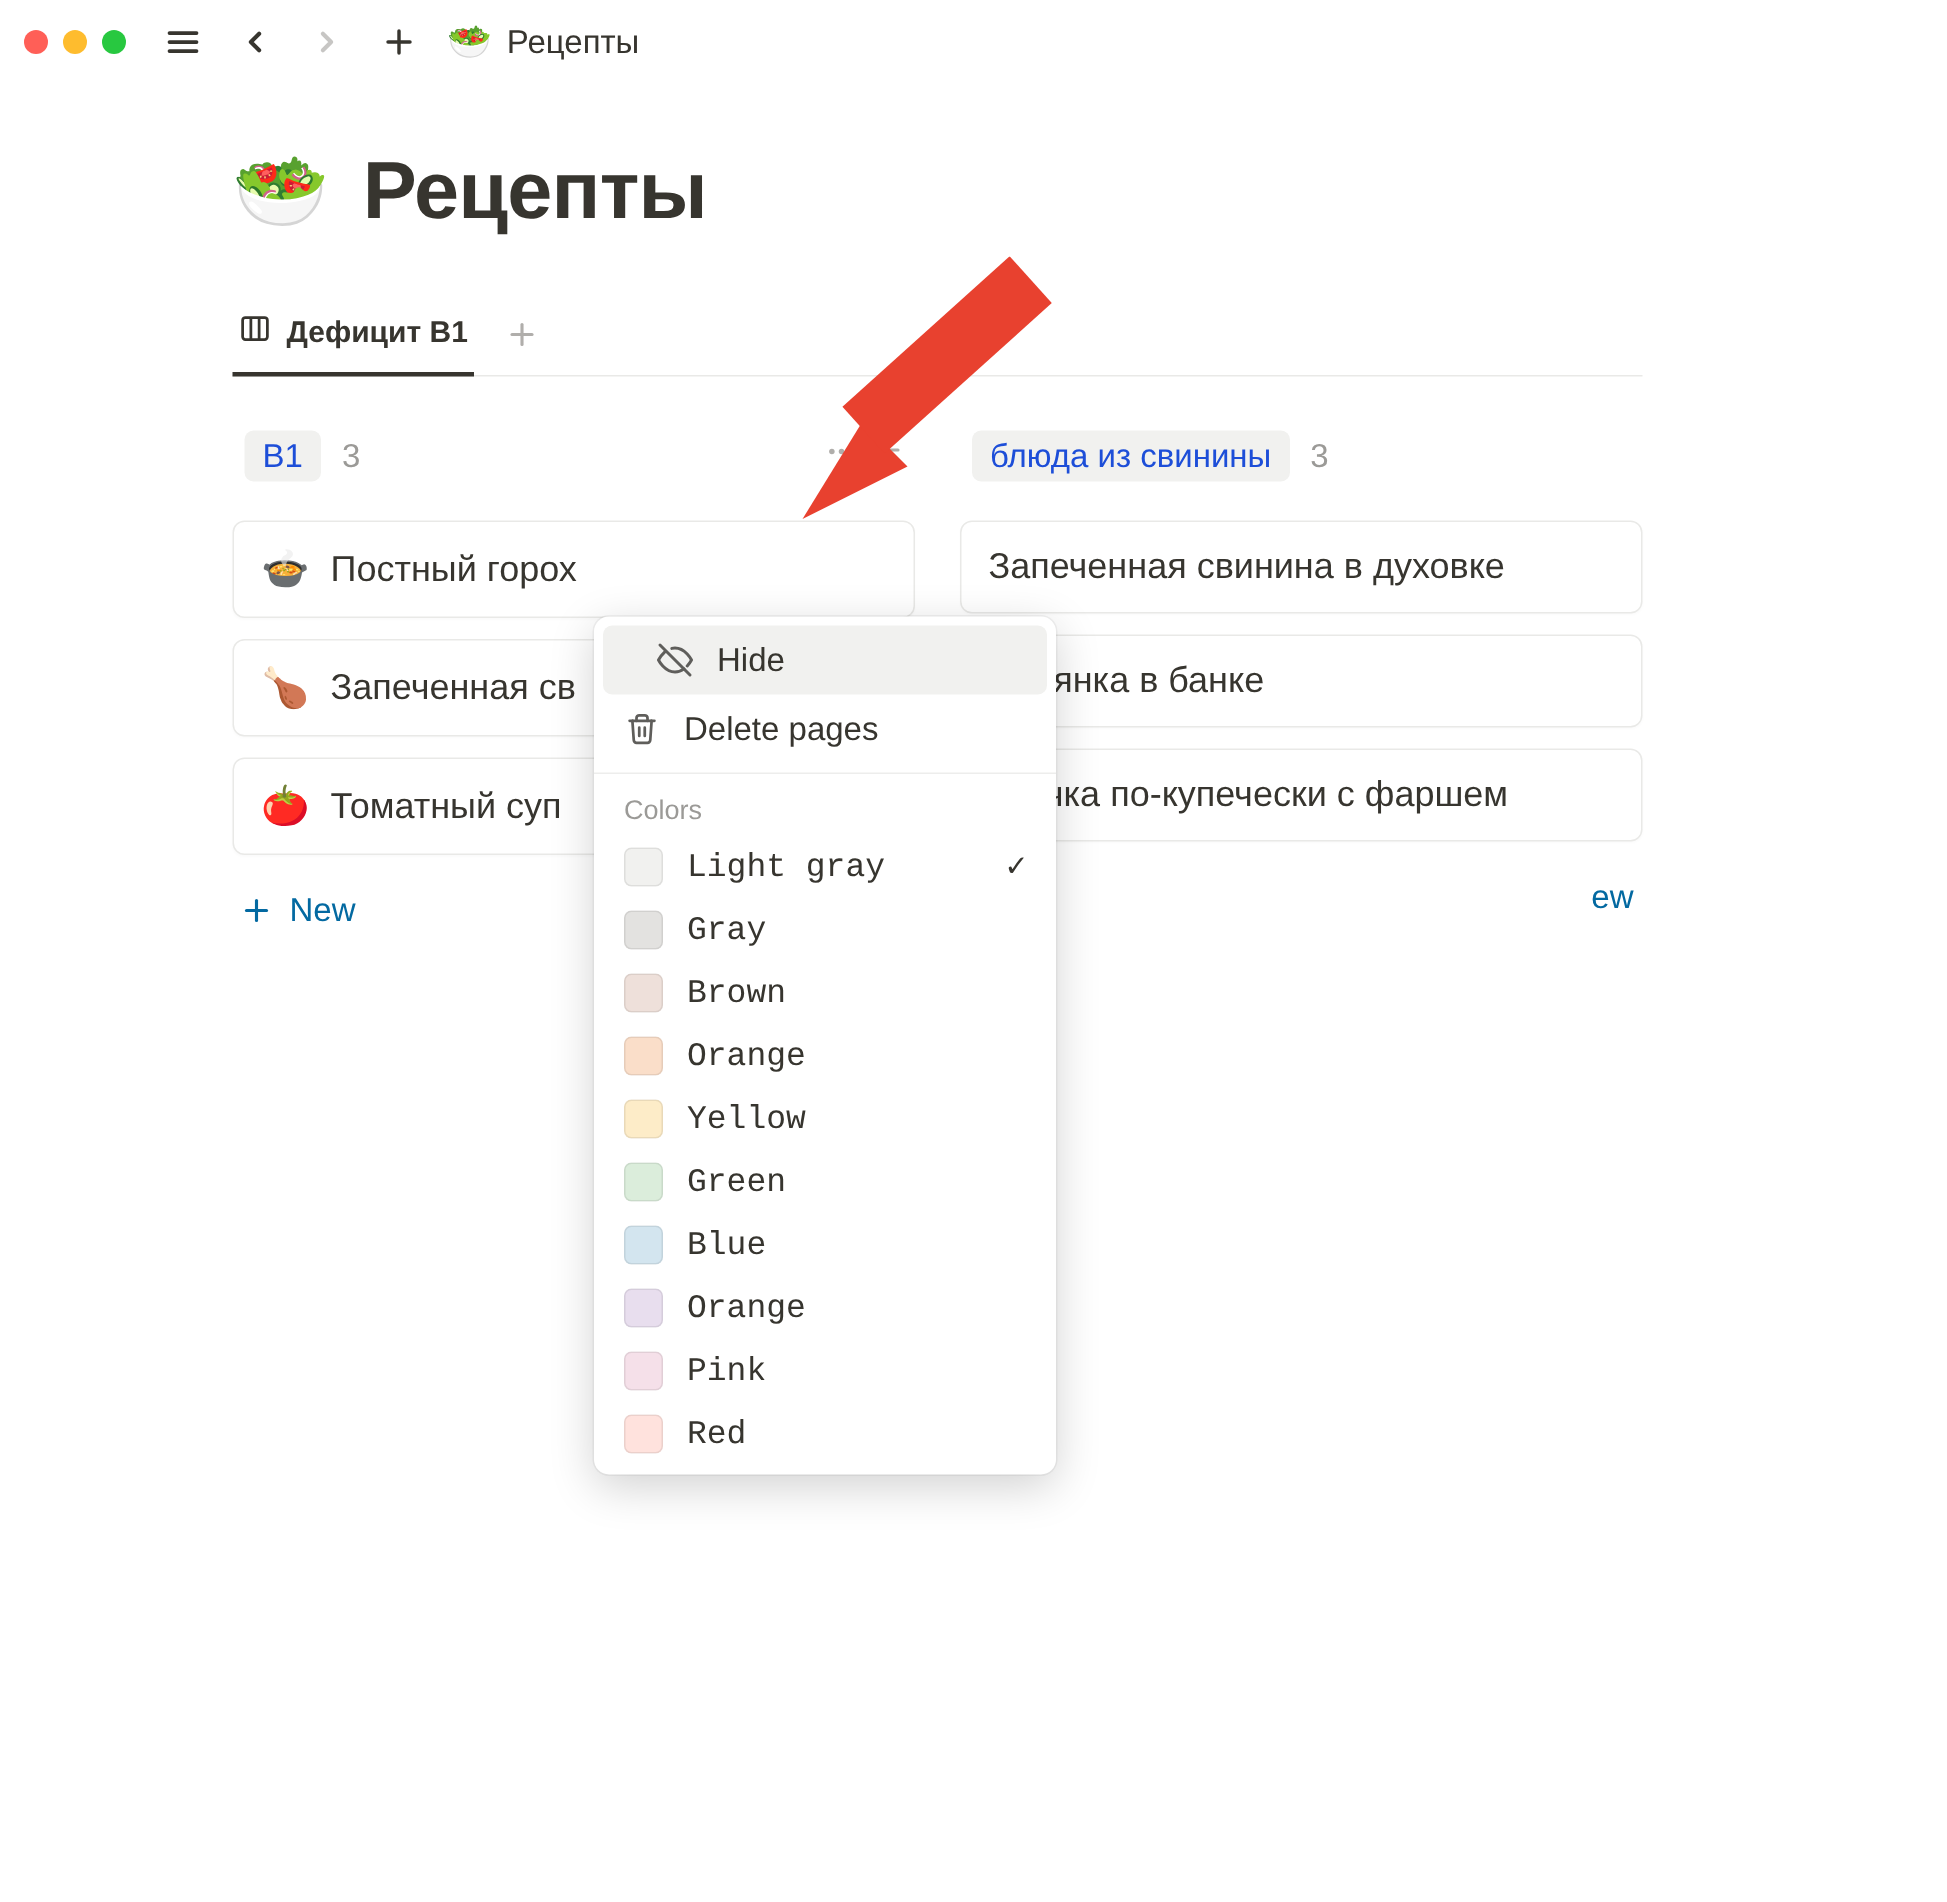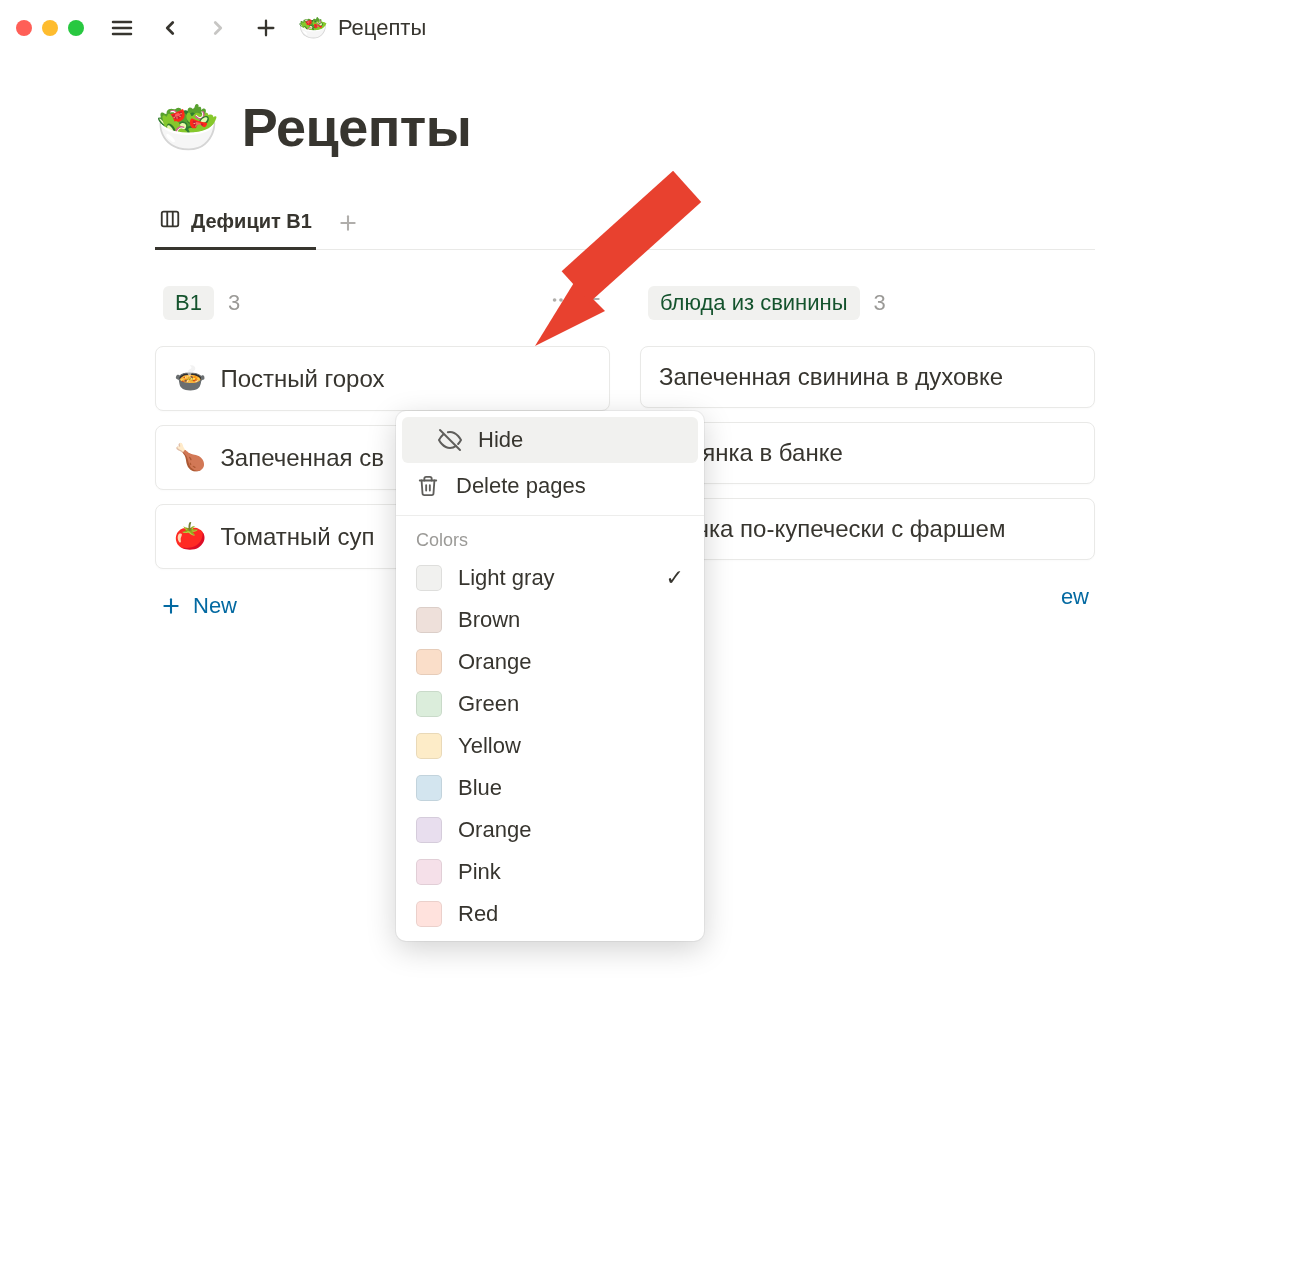--- a/index.html
+++ b/index.html
@@ -53,21 +53,21 @@
 
   .board-area { display:flex; gap:30px; margin-top:30px; position:relative; }
   .column { width:455px; }
   .col-header {
     display:flex; align-items:center; gap:14px;
     padding: 6px 8px; border-radius:6px;
     font-size:22px; margin-bottom:20px;
     position:relative;
   }
   .tag-pill {
-    background:#f1f1ef; color:#14532d;
+    background:#f1f1ef; color:#1d4ed8;
     padding:4px 12px; border-radius:6px; font-weight:500;
   }
   .col-count { color:#9b9a97; font-weight:400; }
   .col-actions { margin-left:auto; display:flex; gap:10px; color:#b0aeab;}
   .card {
     border:1px solid #e9e9e7; border-radius:8px;
     padding:16px 18px; margin-bottom:14px;
     font-size:24px; font-weight:500;
     display:flex; align-items:center; gap:14px;
     background:#fff;
@@ -99,20 +99,21 @@
     font-size:22px; cursor:pointer;
   }
   .menu-item.hover { background:#f1f1ef;padding-left:36px; }
   .menu-icon { width:24px; display:flex; justify-content:center; color:#5f5e5b;}
   .divider { height:1px; background:#ededec; margin:6px -6px; }
   .section-label { font-size:18px; color:#9b9a97; padding:8px 14px 6px 14px; font-weight:500;}
   .color-row {
     display:flex; align-items:center; gap:16px;
     padding:8px 14px; border-radius:6px; cursor:pointer;
     font-size:22px;
+    font-family:Liberation Mono, monospace;
   }
   .swatch { width:26px; height:26px; border-radius:5px; border:1px solid rgba(0,0,0,0.08);}
   .check { margin-left:auto; font-size:22px; color:#37352f; }
 
   
   .arrow-annot {
     position:absolute;
     left:520px; top:115px;
     width:200px; height:200px;
     z-index:300;
@@ -271,34 +272,38 @@
     </div>
     <div class="divider"></div>
     <div class="section-label">Colors</div>
     <div id="color-list">
         <div class="color-row">
           <div class="swatch" style="background: rgb(241, 241, 239);"></div>
           <span>Light gray</span>
           <span class="check">✓</span>
         </div>
         <div class="color-row">
+          <div class="swatch" style="background: rgb(227, 226, 224);"></div>
+          <span>Gray</span>
+        </div>
+        <div class="color-row">
           <div class="swatch" style="background: rgb(238, 224, 218);"></div>
           <span>Brown</span>
         </div>
         <div class="color-row">
           <div class="swatch" style="background: rgb(250, 222, 201);"></div>
           <span>Orange</span>
         </div>
         <div class="color-row">
+          <div class="swatch" style="background: rgb(253, 236, 200);"></div>
+          <span>Yellow</span>
+        </div>
+        <div class="color-row">
           <div class="swatch" style="background: rgb(219, 237, 219);"></div>
           <span>Green</span>
-        </div>
-        <div class="color-row">
-          <div class="swatch" style="background: rgb(253, 236, 200);"></div>
-          <span>Yellow</span>
         </div>
         <div class="color-row">
           <div class="swatch" style="background: rgb(211, 229, 239);"></div>
           <span>Blue</span>
         </div>
         <div class="color-row">
           <div class="swatch" style="background: rgb(232, 222, 238);"></div>
           <span>Orange</span>
         </div>
         <div class="color-row">

